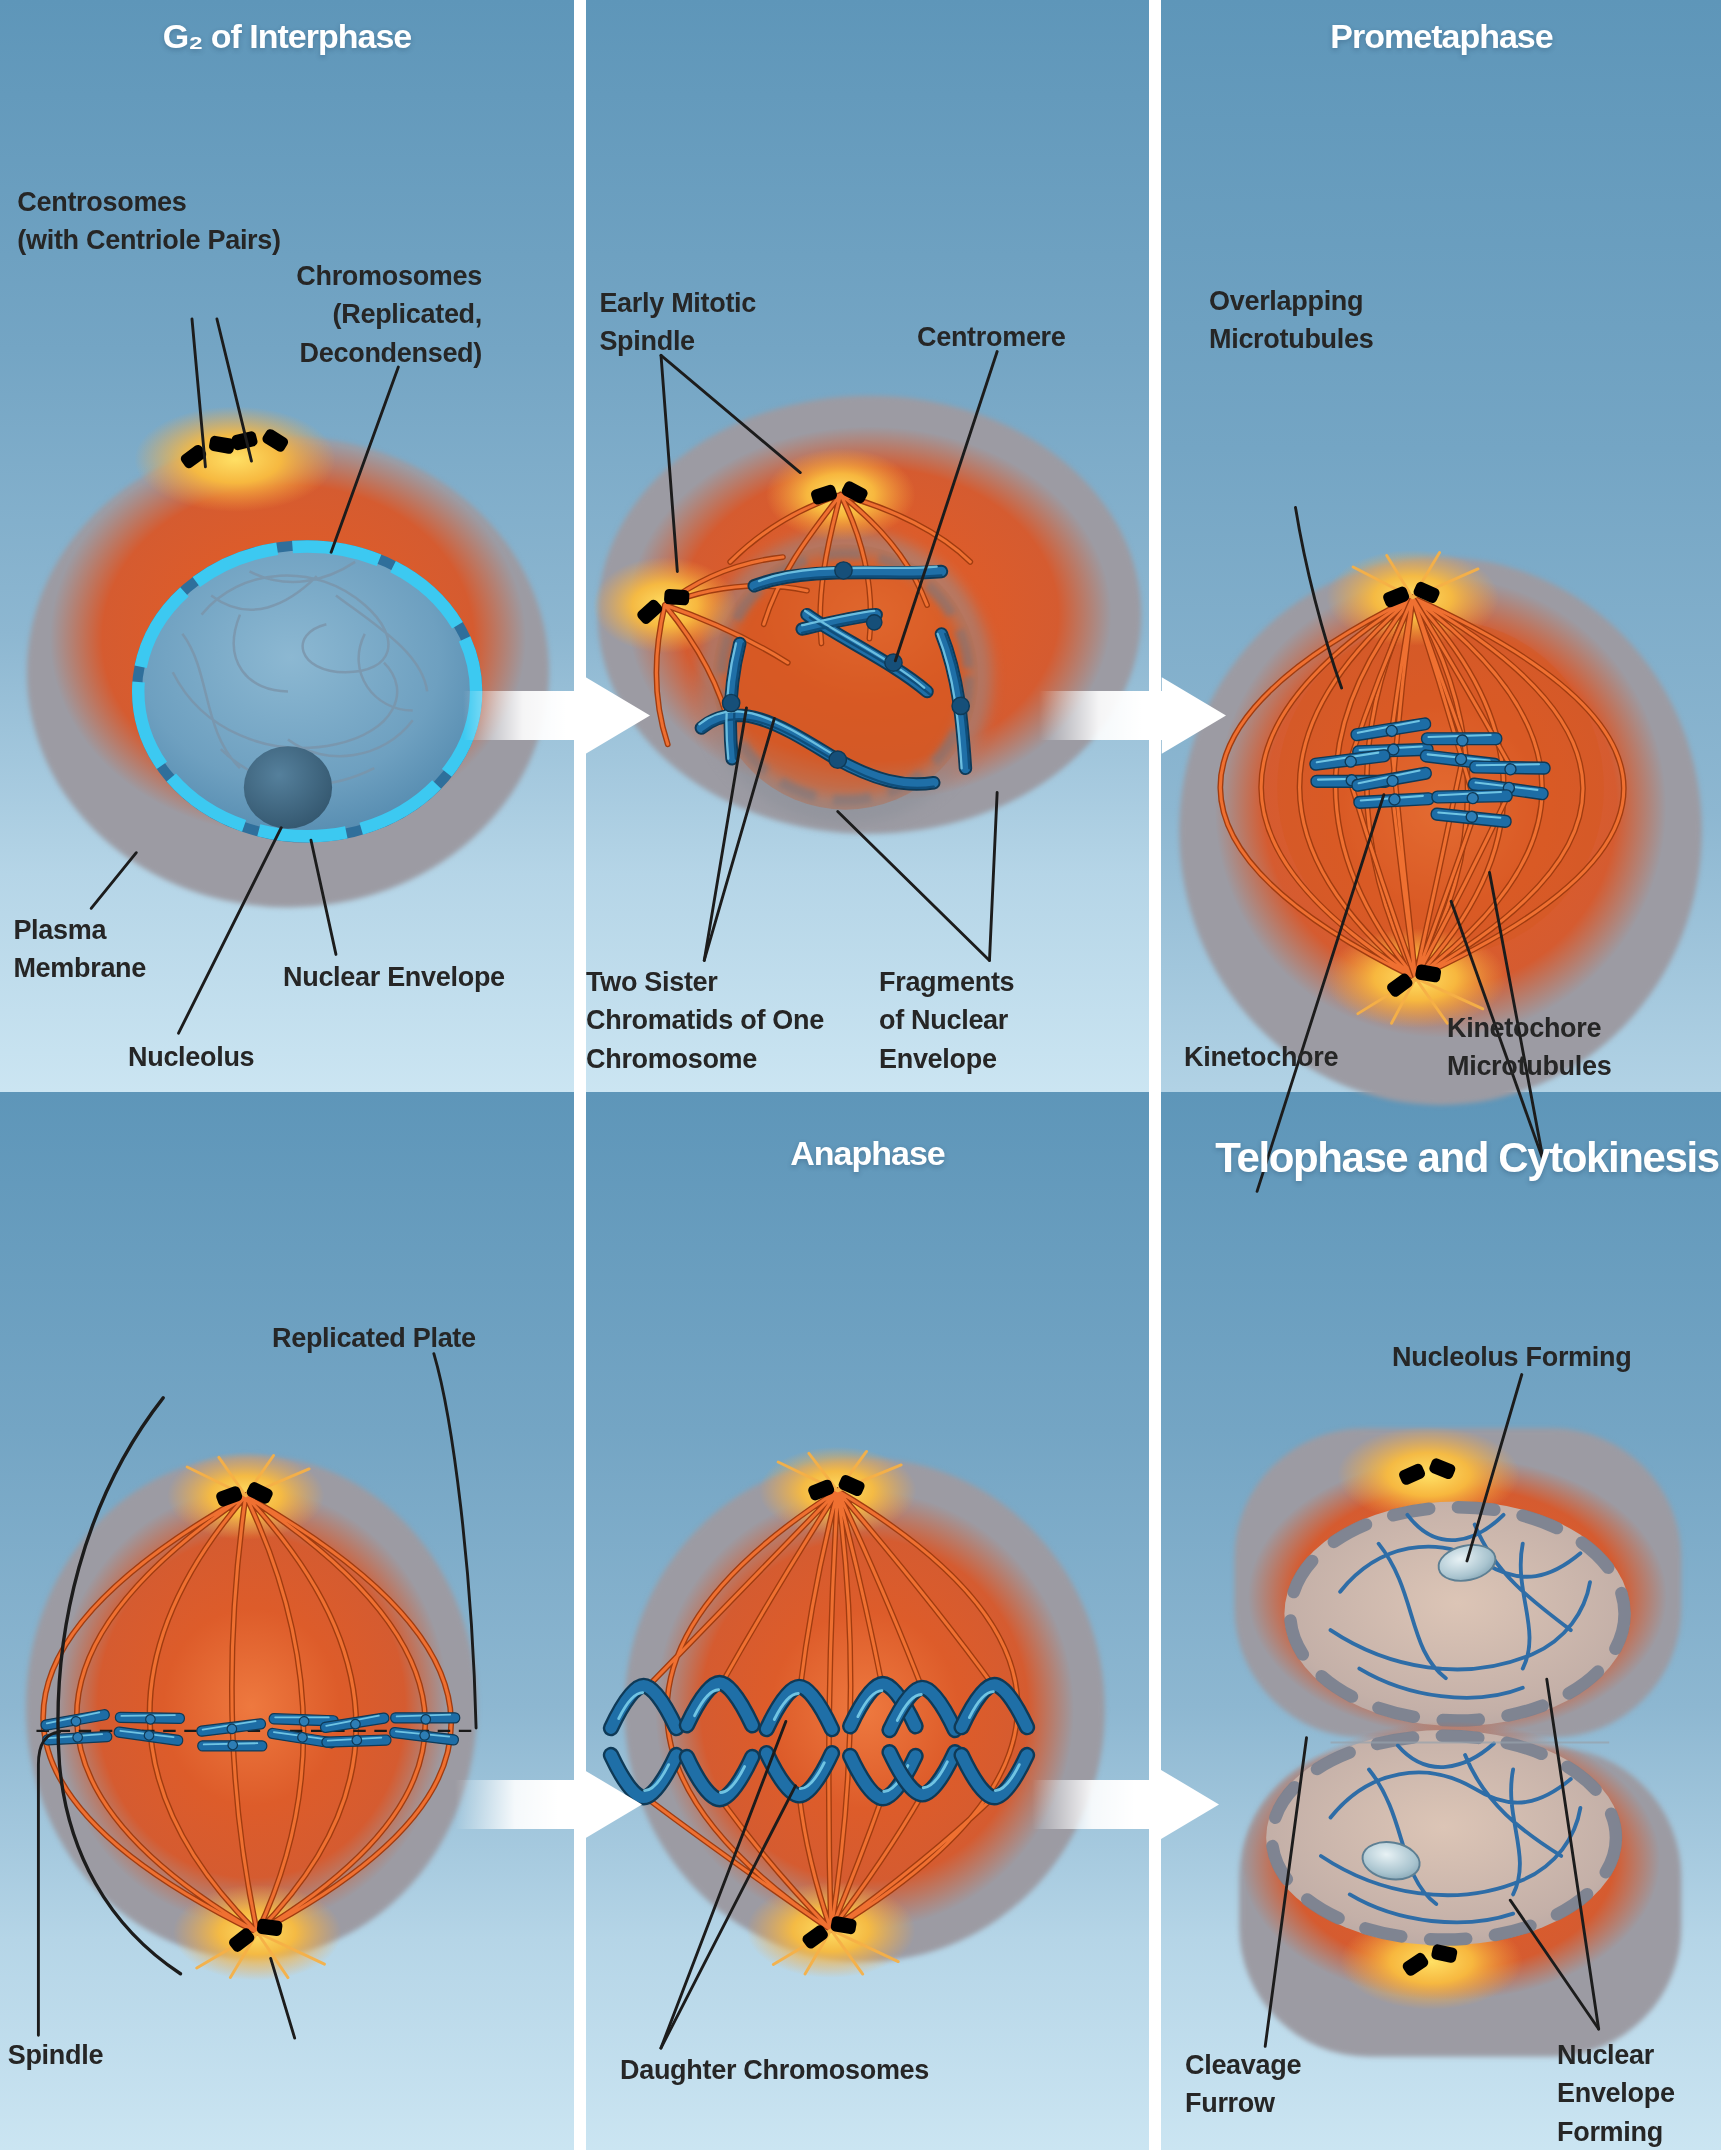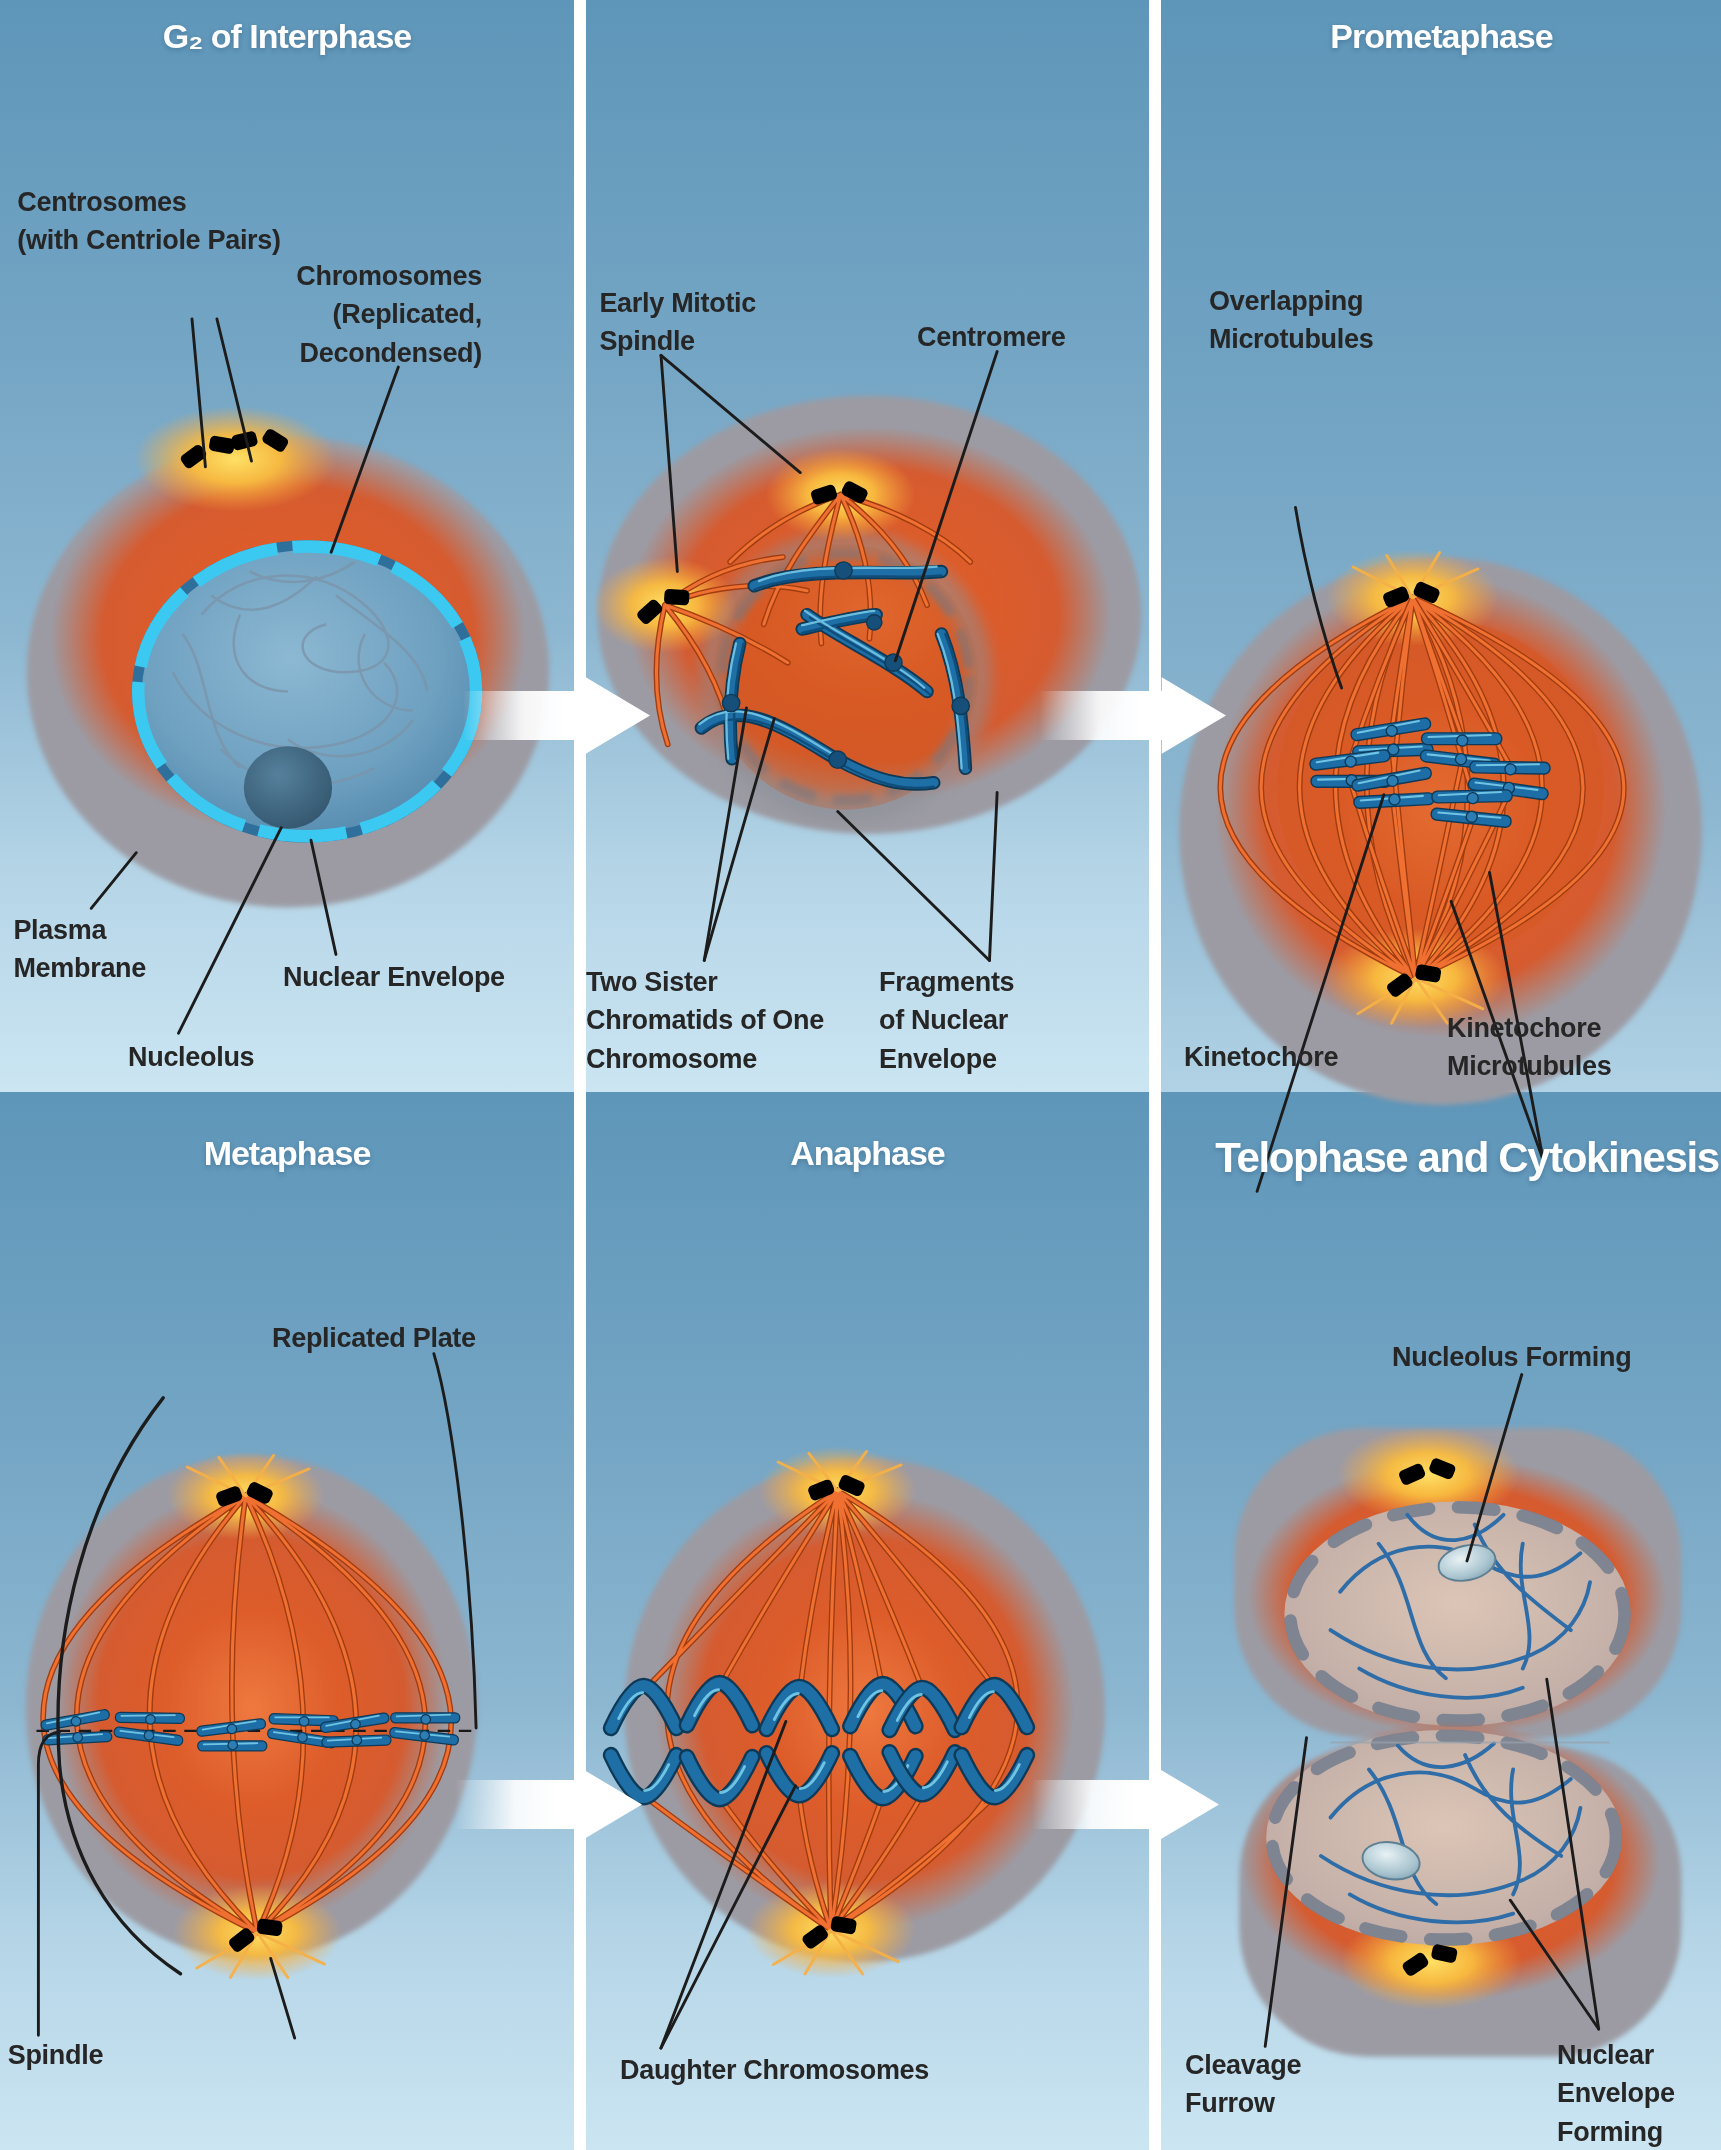--- a/index.html
+++ b/index.html
@@ -260,21 +260,20 @@
       </g>
     </svg>
     <div class="lbl" style="left:48px;top:282px">Overlapping
 Microtubules</div>
     <div class="lbl" style="left:23px;top:1038px">Kinetochore</div>
     <div class="lbl ta-c" style="left:286px;width:216px;top:1009px">Kinetochore
 Microtubules</div>
   </section>
 
   <section class="panel row2" id="p4">
-    <h2 class="title">Metaphase</h2>
     <svg class="art" viewBox="0 0 598 1102">
       <g>
         <ellipse class="cellG" cx="262" cy="640" rx="235" ry="262"></ellipse>
         <ellipse cx="262" cy="640" rx="205" ry="228" fill="url(#orangeIn)"></ellipse>
       </g>
       <ellipse cx="256" cy="420" rx="82" ry="46" fill="url(#glowY)"></ellipse>
       <ellipse cx="268" cy="875" rx="88" ry="50" fill="url(#glowY)"></ellipse>
       <g>
         <path class="mtA" d="M256,420 Q-172,660 268,875 M256,420 Q-102,660 268,875 M256,420 Q50,660 268,875 M256,420 Q222,660 268,875 M256,420 Q370,660 268,875 M256,420 Q480,660 268,875 M256,420 Q624,660 268,875 M256,420 Q678,660 268,875"></path>
         <path class="mtB" d="M256,420 Q-172,660 268,875 M256,420 Q-102,660 268,875 M256,420 Q50,660 268,875 M256,420 Q222,660 268,875 M256,420 Q370,660 268,875 M256,420 Q480,660 268,875 M256,420 Q624,660 268,875 M256,420 Q678,660 268,875"></path>

